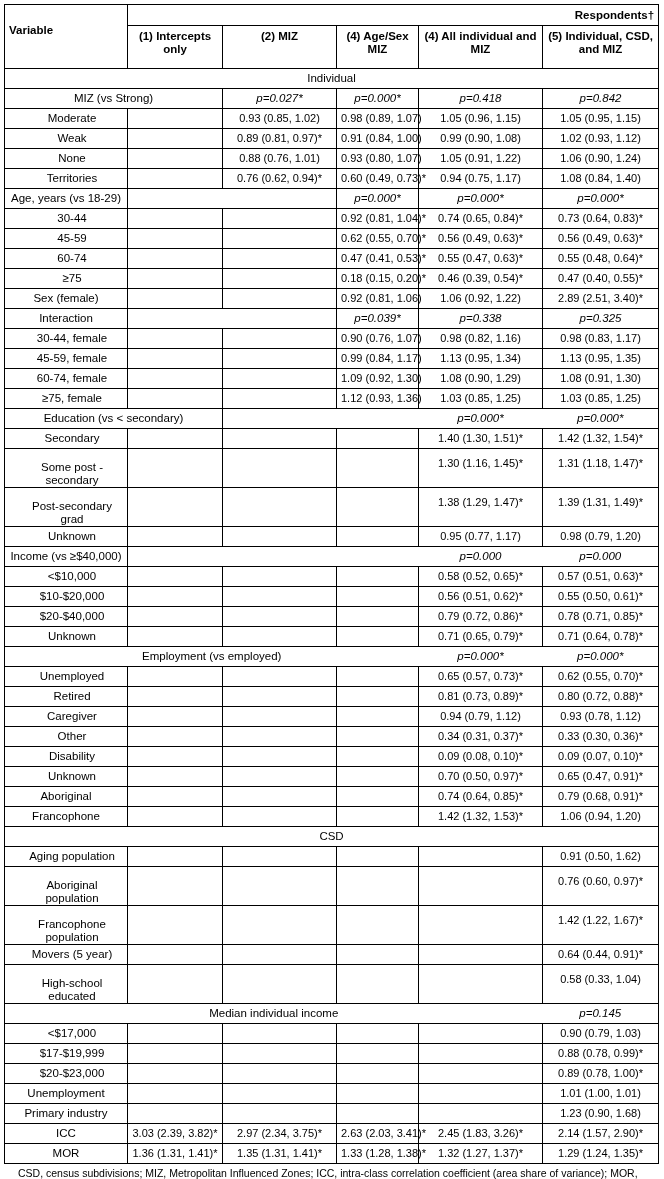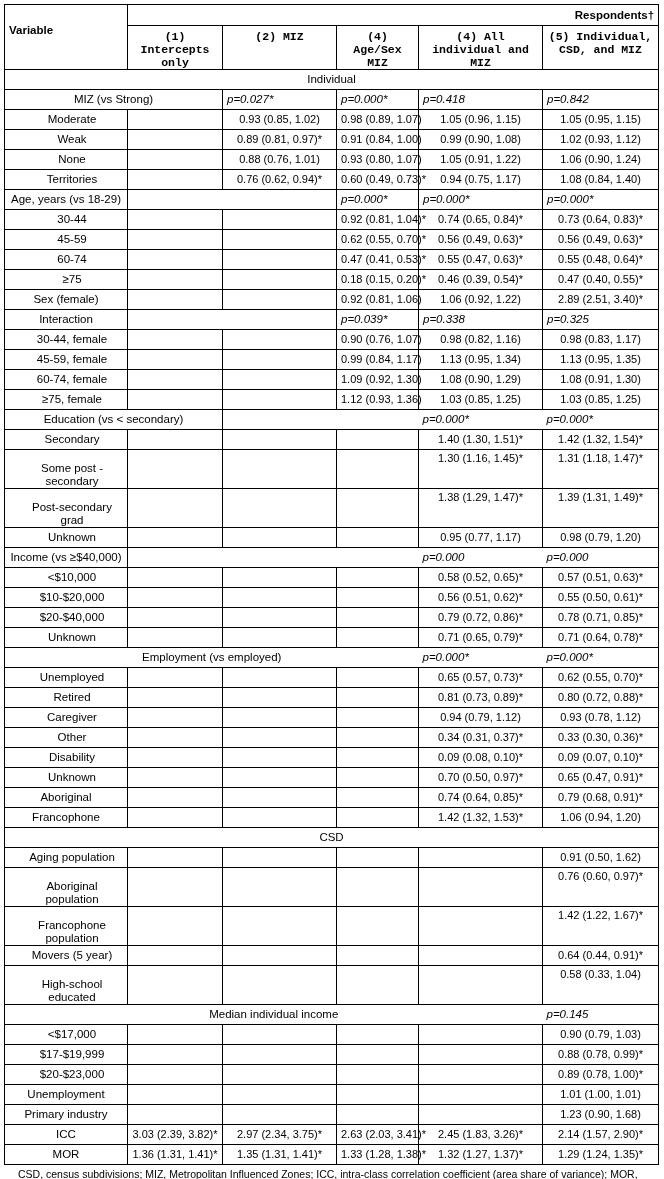--- a/index.html
+++ b/index.html
@@ -3,29 +3,29 @@
 <meta charset="utf-8">
 <style>
   html, body { margin: 0; padding: 0; background: #ffffff; }
   body { width: 664px; height: 1179px; font-family: "Liberation Sans", sans-serif; color: #000; }
   .wrap { position: absolute; left: 4px; top: 4px; width: 654px; }
   table { border-collapse: collapse; width: 654px; table-layout: fixed; font-size: 11.5px; }
   td, th { border: 1px solid #000; padding: 0 4px; height: 19px; vertical-align: middle; line-height: 13px; }
   th { font-weight: bold; }
   .hdr-var { text-align: left; vertical-align: top; padding-top: 19px; }
   .hdr-resp { text-align: right; height: 20px; }
-  .hdr-col { text-align: center; vertical-align: top; height: 38px; padding-top: 4px; font-family: Liberation Mono, monospace; }
+  .hdr-col { text-align: center; vertical-align: top; height: 38px; padding-top: 4px; }
   .label { text-align: center; }
   .sub { padding-left: 16px; }
   .val { text-align: center; white-space: nowrap; font-size: 11px; }
-  .pv { text-align: left; }
+  .pv { text-align: center; }
   .pv i { font-style: italic; }
   .tall { height: 30px; }
   .tall .label { vertical-align: top; padding-top: 12px; }
-  .tall .val { vertical-align: top; padding-top: 2px; }
+  .tall .val { vertical-align: top; padding-top: 8px; }
   .notes { font-size: 10.5px; line-height: 13px; margin-top: 3px; padding-left: 14px; }
   .notes div { margin: 0; }
 </style>
 </head>
 <body>
 
 <div class="wrap">
 <table>
   <colgroup>
     <col style="width:123px">

